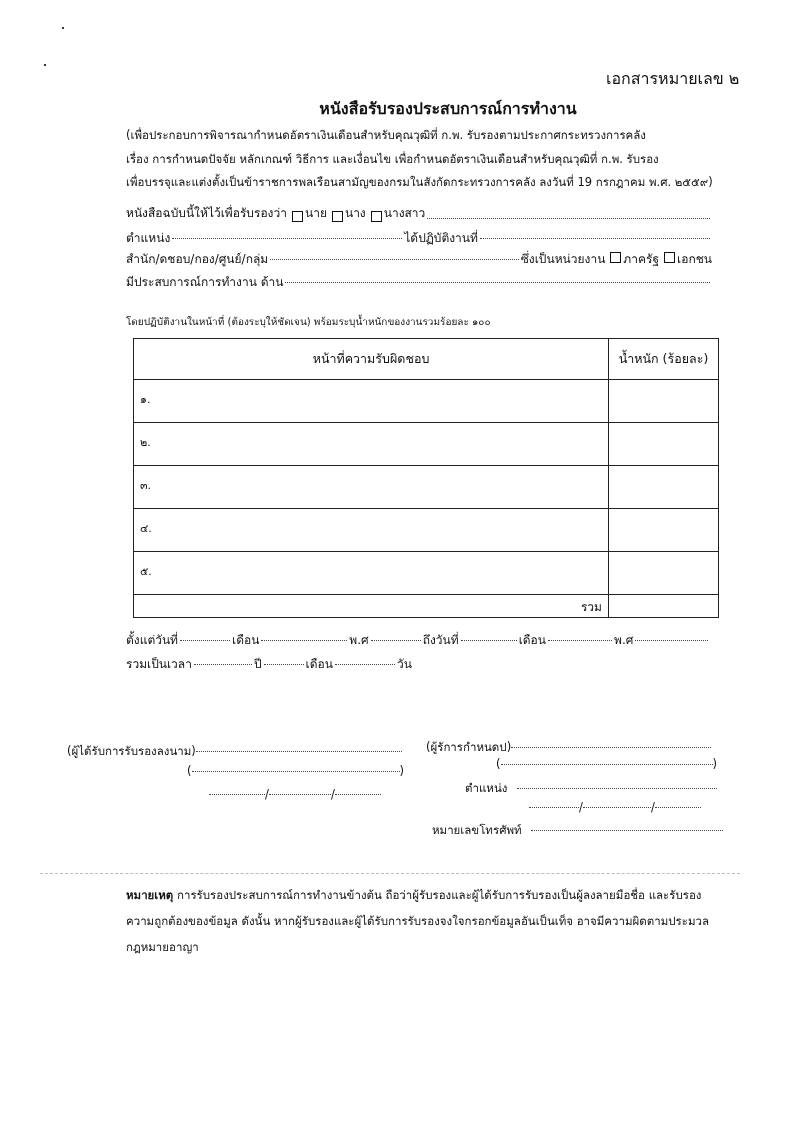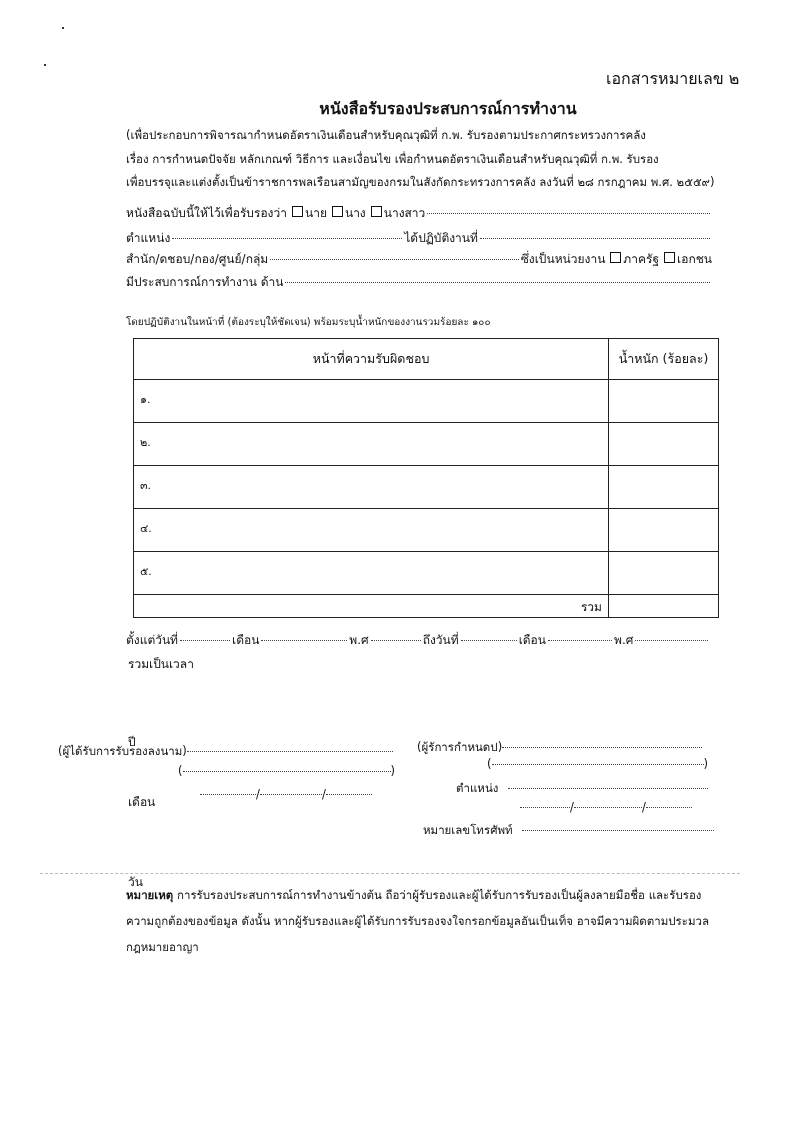--- a/index.html
+++ b/index.html
@@ -34,41 +34,41 @@
     border-collapse: collapse; font-size: 12px;
   }
   table.duties td, table.duties th {
     border: 1.4px solid #222; padding: 0 6px;
   }
   table.duties th { height: 40px; font-weight: normal; font-size: 12.5px; }
   table.duties td.num { height: 32px; vertical-align: top; padding-top: 10px; font-size: 11px; }
   table.duties tr.total td { height: 22px; }
   table.duties td.total-label { text-align: right; }
 
-  .sig { font-size: 11.5px; }
+  .sig { font-size: 11.5px; margin-left: 9px; }
   .dotline { display: inline-block; border-bottom: 1px dotted #444; transform: translateY(-3px); }
 
   .note { left: 126px; font-size: 11.5px; line-height: 26px; white-space: normal; width: 600px; }
   .note b { font-weight: bold; }
   .scan-line { position: absolute; left: 40px; top: 873px; width: 700px; height: 0; border-top: 1px dashed #bbb; }
 </style>
 </head>
 <body>
 
 <div class="speck" style="left:62px;top:27px;"></div>
 <div class="speck" style="left:44px;top:64px;"></div>
 
 <div class="abs doc-no">เอกสารหมายเลข ๒</div>
 <div class="abs title">หนังสือรับรองประสบการณ์การทำงาน</div>
 
 <div class="abs subtitle" style="top:126px;">(เพื่อประกอบการพิจารณากำหนดอัตราเงินเดือนสำหรับคุณวุฒิที่ ก.พ. รับรองตามประกาศกระทรวงการคลัง</div>
 <div class="abs subtitle" style="top:150px;">เรื่อง การกำหนดปัจจัย หลักเกณฑ์ วิธีการ และเงื่อนไข เพื่อกำหนดอัตราเงินเดือนสำหรับคุณวุฒิที่ ก.พ. รับรอง</div>
-<div class="abs subtitle" style="top:173px;">เพื่อบรรจุและแต่งตั้งเป็นข้าราชการพลเรือนสามัญของกรมในสังกัดกระทรวงการคลัง ลงวันที่ ๒๘ กรกฎาคม พ.ศ. ๒๕๕๙)</div>
+<div class="abs subtitle" style="top:173px;">เพื่อบรรจุและแต่งตั้งเป็นข้าราชการพลเรือนสามัญของกรมในสังกัดกระทรวงการคลัง ลงวันที่ 19 กรกฎาคม พ.ศ. ๒๕๕๙)</div>
 
-<div class="abs form-line" style="top:203px;width:586px;">
+<div class="abs form-line" style="top:203px;width:586px;align-items:flex-end;">
   <span>หนังสือฉบับนี้ให้ไว้เพื่อรับรองว่า</span>
   <span class="cb"></span>
   <span>นาย</span>
   <span class="cb"></span>
   <span>นาง</span>
   <span class="cb"></span>
   <span>นางสาว</span>
   <span class="dots"></span>
 </div>
 
@@ -136,21 +136,21 @@
   <span class="dots" style="flex:0 0 86px;"></span>
   <span>พ.ศ</span>
   <span class="dots" style="flex:0 0 50px;"></span>
   <span>ถึงวันที่</span>
   <span class="dots" style="flex:0 0 56px;"></span>
   <span>เดือน</span>
   <span class="dots" style="flex:0 0 64px;"></span>
   <span>พ.ศ</span>
   <span class="dots"></span>
 </div>
-<div class="abs form-line" style="top:654px;flex-direction:column;">
+<div class="abs form-line" style="top:654px;">
   <span>รวมเป็นเวลา</span>
   <span class="dots" style="flex:0 0 58px;"></span>
   <span>ปี</span>
   <span class="dots" style="flex:0 0 40px;"></span>
   <span>เดือน</span>
   <span class="dots" style="flex:0 0 60px;"></span>
   <span>วัน</span>
 </div>
 
 <div class="abs sig" style="left:58px;top:742px;">

